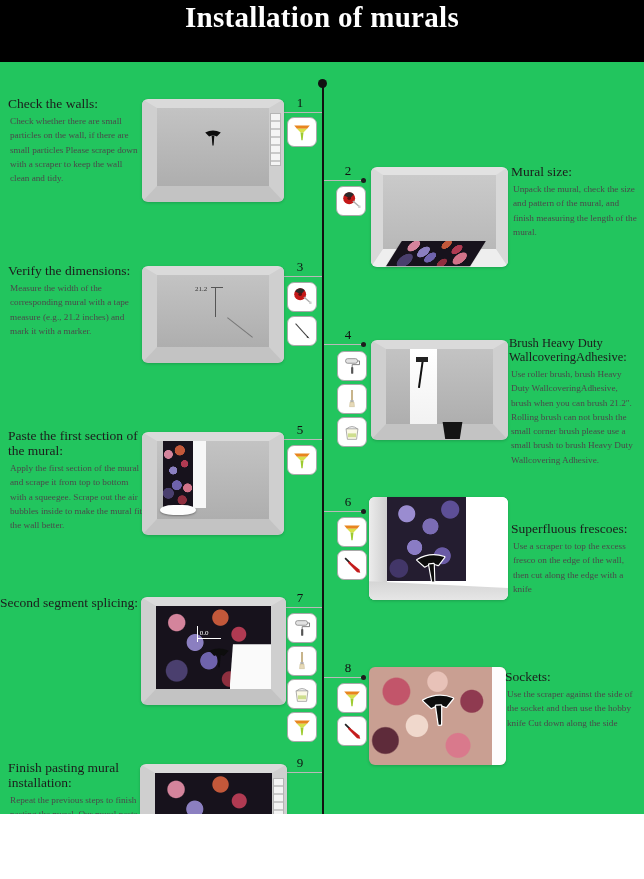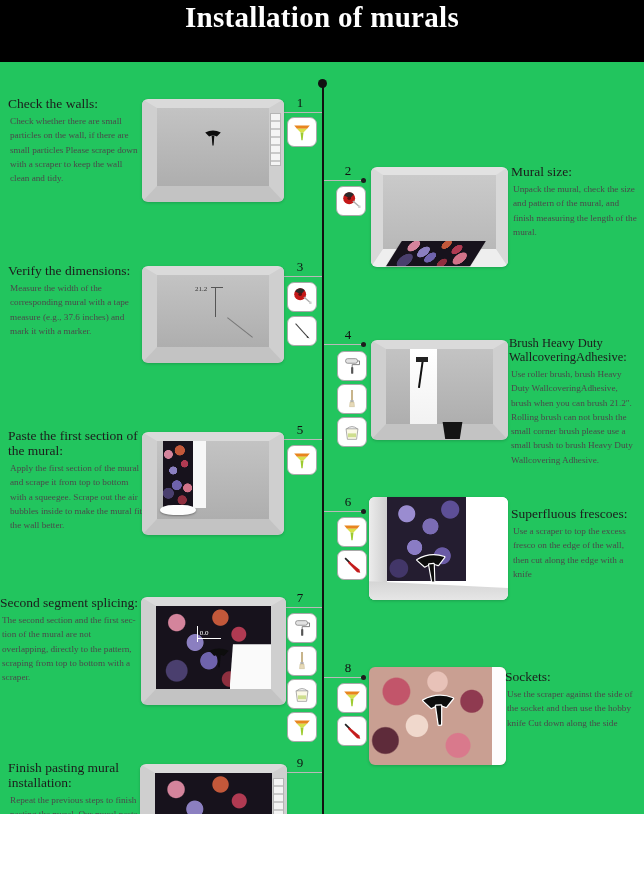--- a/index.html
+++ b/index.html
@@ -133,21 +133,21 @@
       </svg>
   </div>
   <div class="ibox" style="left:287px;top:316px;">
     <svg viewBox="0 0 24 24">
         <line x1="5" y1="4" x2="18.5" y2="19" stroke="#444" stroke-width="1.1"></line>
         <polygon points="18,17.4 20.3,20.3 17,18.7" fill="#222"></polygon>
       </svg>
   </div>
   <div class="tb" style="left:8px;top:263px;width:138px;">
     <h3>Verify the dimensions:</h3>
-    <p>Measure the width of the corresponding mural with a tape measure (e.g., 37.6 inches) and mark it with a marker.</p>
+    <p>Measure the width of the corresponding mural with a tape measure (e.g., 21.2 inches) and mark it with a marker.</p>
   </div>
   <div class="room" style="left:142px;top:266px;width:142px;height:97px;">
     <span class="roomlabel" style="left:34%;top:14%;">21.2</span>
     <div class="measureline" style="left:52%;top:16%;width:1px;height:30px;"></div>
     <div class="measureline" style="left:48%;top:16%;width:12px;height:1px;"></div>
     <div class="measureline" style="left:60%;top:72%;width:32px;height:1px;transform:rotate(38deg);background:#777;"></div>
   </div>
 
   <div class="branch" style="left:324px;top:344px;width:40px;"></div>
   <div class="bdot" style="left:361px;top:342px;"></div>
@@ -225,21 +225,21 @@
     <div class="mural-b" style="position:absolute;left:13%;top:0;width:57%;height:82%;"></div>
     <div style="position:absolute;left:70%;top:0;width:30%;height:78%;background:#fff;"></div>
     <div style="position:absolute;left:0;bottom:0;width:100%;height:26%;background:linear-gradient(180deg,#cdcdcd,#e6e6e6);clip-path:polygon(0 30%,100% 55%,100% 100%,0 100%);"></div>
     <div class="glyph" style="left:28%;top:50%;width:48px;height:42px;transform:rotate(-6deg);">
       <svg viewBox="0 0 40 40" fill="#0d0d0d" stroke="#ffffff" stroke-width="2.2" stroke-linejoin="round" style="paint-order:stroke;">
           <path d="M7 9 Q20 3 33 9 L26.5 16 Q20 12.5 13.5 16 Z"></path>
           <path d="M17.8 14.5 L22.2 14.5 L21 31 L19 31 Z"></path>
         </svg>
     </div>
   </div>
-  <div class="tb" style="left:511px;top:506px;width:128px;">
+  <div class="tb" style="left:511px;top:521px;width:128px;">
     <h3>Superfluous frescoes:</h3>
     <p>Use a scraper to top the excess fresco on the edge of the wall, then cut along the edge with a knife</p>
   </div>
 
   <div class="branch" style="left:282px;top:607px;width:40px;"></div>
   <div class="bdot" style="left:278px;top:605px;"></div>
   <div class="num" style="left:288px;top:590px;">7</div>
   <div class="ibox" style="left:287px;top:613px;">
     <svg viewBox="0 0 24 24">
         <rect x="5" y="4" width="13" height="5" rx="2.2" fill="#e2e2e2" stroke="#777" stroke-width="0.8"></rect>
@@ -263,21 +263,20 @@
   </div>
   <div class="ibox" style="left:287px;top:712px;">
     <svg viewBox="0 0 24 24">
         <polygon points="3.5,5 20.5,5 17.5,8.5 6.5,8.5" fill="#e8851e"></polygon>
         <polygon points="6.5,8.5 17.5,8.5 13.6,12.5 10.4,12.5" fill="#d6e049"></polygon>
         <polygon points="10.4,12.5 13.6,12.5 12.7,21 11.3,21" fill="#9ecb30"></polygon>
       </svg>
   </div>
   <div class="tb" style="left:0;top:595px;width:140px;">
     <h3>Second segment splicing:</h3>
-    <p>The second section and the first sec-tion of the mural are not overlapping, directly to the pattern, scraping from top to bottom with a scraper.</p>
   </div>
   <div class="room mural-a" style="left:141px;top:597px;width:145px;height:108px;">
     <div style="position:absolute;right:0;bottom:0;width:36%;height:54%;background:#fafafa;clip-path:polygon(8% 0,100% 0,100% 100%,0 100%);"></div>
     <div class="measureline" style="left:36%;top:38%;width:24px;height:1px;background:#fff;"></div>
     <div class="measureline" style="left:36%;top:24%;width:1px;height:16px;background:#fff;"></div>
     <span class="roomlabel" style="left:38%;top:28%;color:#fff;">0.0</span>
     <div class="glyph" style="left:42%;top:46%;width:30px;height:30px;">
       <svg viewBox="0 0 40 40" fill="#0d0d0d">
           <path d="M7 9 Q20 3 33 9 L26.5 16 Q20 12.5 13.5 16 Z"></path>
           <path d="M17.8 14.5 L22.2 14.5 L21 31 L19 31 Z"></path>

